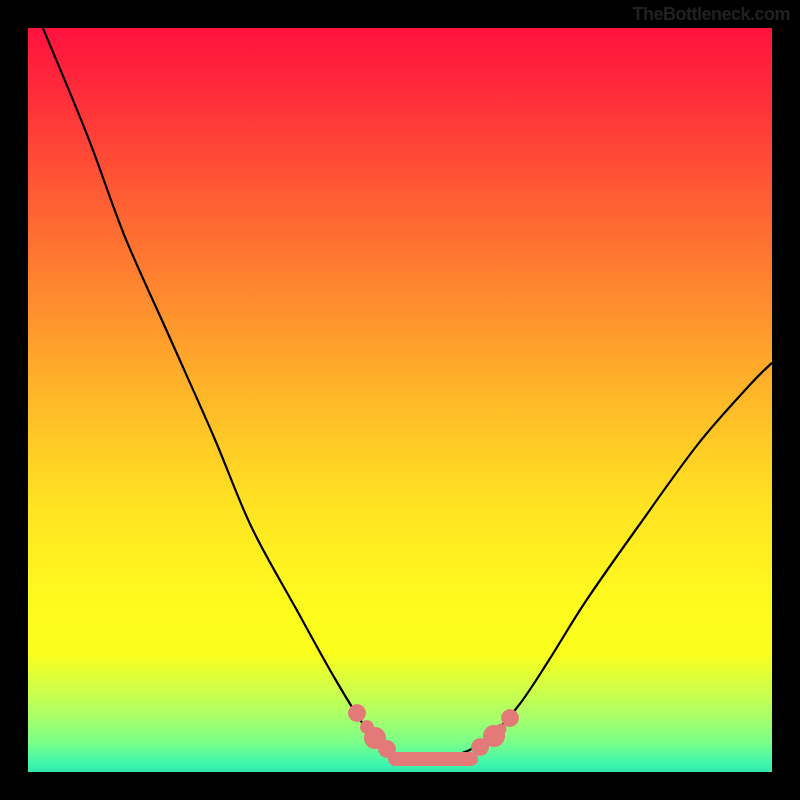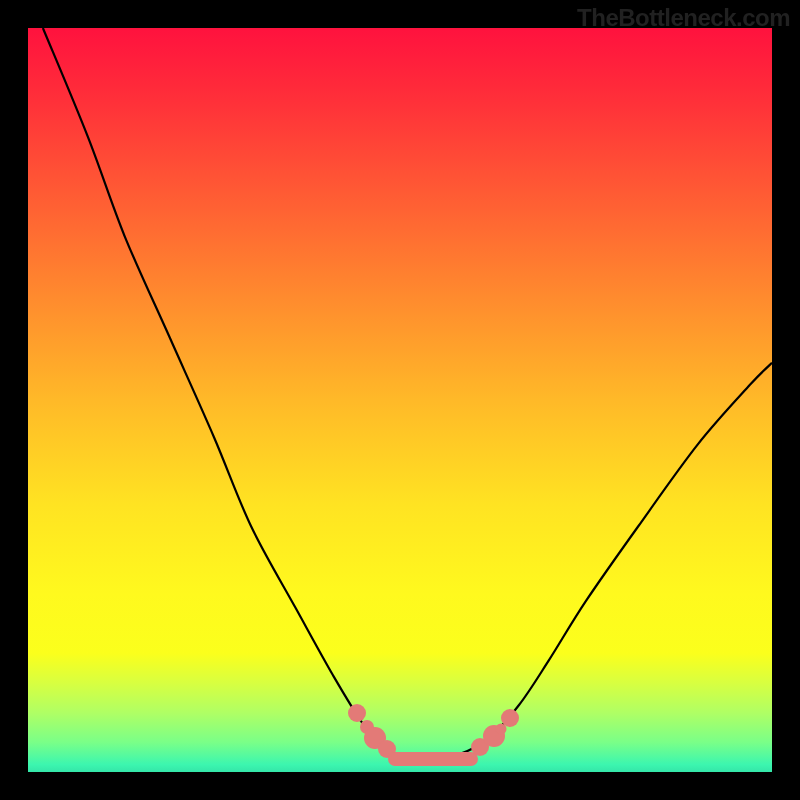--- a/index.html
+++ b/index.html
@@ -36,21 +36,21 @@
       #b0ff64 92%,
       #7aff88 96%,
       #3cf6af 99%,
       #34e6a9 100%
     );
   }
   .watermark {
     position: absolute;
     top: 4px;
     right: 10px;
-    font-size: 24px;
+    font-size: 18px;
     font-weight: 700;
     color: rgba(60,60,60,0.55);
     letter-spacing: -0.5px;
     text-align: right;
   }
   svg.curve {
     position: absolute;
     inset: 0;
   }
   .dot {

